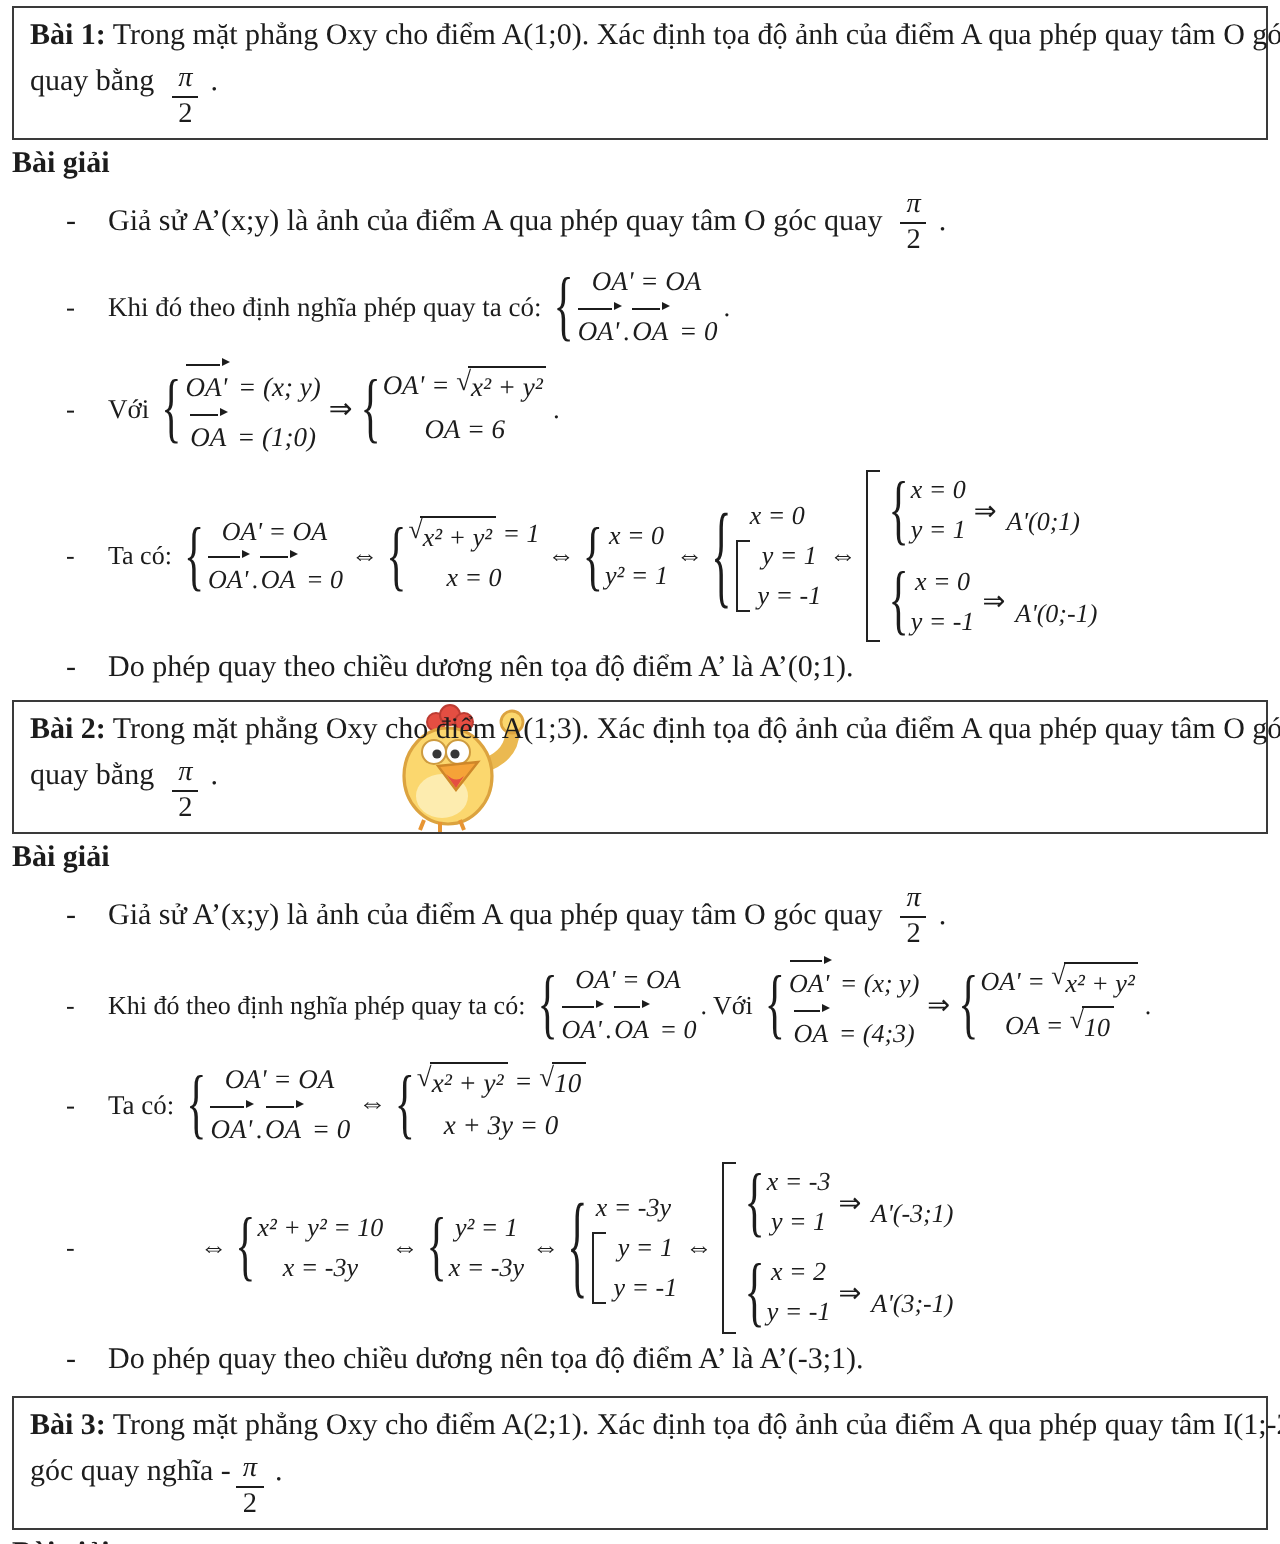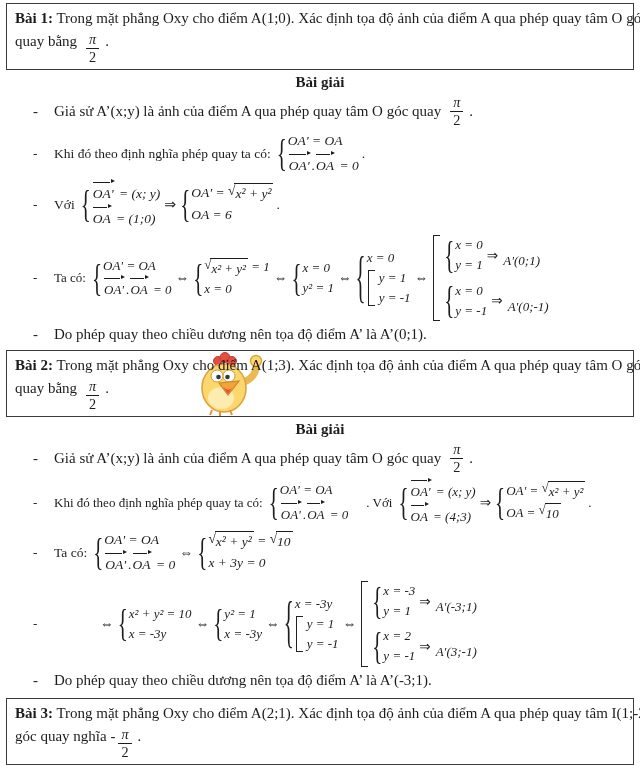--- a/index.html
+++ b/index.html
@@ -12,21 +12,21 @@
   .wm-text{font-family:"DejaVu Sans",sans-serif;font-weight:bold;font-size:57px;line-height:1;
            letter-spacing:1px;color:#f2a95e;opacity:.55;margin-left:-6px;margin-top:12px;}
   .chick{opacity:.9;}
   .content{position:relative;z-index:1;}
 
   
   .pbox{border:1.3px solid #3a3a3a;padding:2px 8px 4px 8px;background:transparent;}
   .boxl1{white-space:nowrap;line-height:1.65;}
   .lbl{font-weight:bold;}
   .boxl2{display:flex;align-items:flex-start;line-height:1.2;margin-top:1px;}
-  .sol{text-align:center;font-weight:bold;margin:3px 0 2px 0;line-height:1.3;}
+  .sol{text-align:left;font-weight:bold;margin:3px 0 2px 0;line-height:1.3;}
 
   
   .bullet{display:flex;align-items:center;padding-left:27px;margin:3px 0;}
   .dash{width:21px;flex:none;}
   .bc{display:flex;align-items:center;white-space:nowrap;}
   .t{margin-right:6px;}
   .fz15{font-size:15px;}
   .chain{font-size:13px;}
   .chain2{font-size:13.5px;}
 
@@ -39,21 +39,21 @@
         line-height:1.05;font-size:.95em;margin:0 3px;}
   .frac .num{padding:0 3px 1px 3px;}
   .frac .den{border-top:1.1px solid currentColor;padding:1px 3px 0 3px;}
 
   .cases{display:inline-flex;align-items:center;vertical-align:middle;}
   .brace{display:inline-block;font-size:21px;line-height:1;font-weight:400;
          transform-origin:50% 50%;margin-right:1px;}
   .s2{transform:scaleY(1.85);}
   .s3{transform:scaleY(2.75);}
   .col{display:inline-flex;flex-direction:column;justify-content:center;}
-  .row{display:block;line-height:1.55;white-space:nowrap;text-align:left;}
+  .row{display:block;line-height:1.55;white-space:nowrap;text-align:center;}
   .sq{align-self:stretch;width:6px;border:1.4px solid #222;border-right:none;
       margin:2px 4px 2px 1px;flex:none;}
   .alt{display:inline-flex;align-items:center;vertical-align:middle;}
   .sys{display:flex;align-items:center;white-space:nowrap;margin:2.5px 0;}
   .res{margin-left:1px;margin-top:12px;}
 
   .sqrt{display:inline-flex;align-items:stretch;vertical-align:middle;}
   .rsign{line-height:1.15;align-self:flex-start;}
   .rad{border-top:1.2px solid currentColor;padding:0 2px 0 1px;margin-left:-1px;}
 
@@ -279,21 +279,21 @@
       <span class="dash">-</span>
       <span class="bc">
         <span class="t">Khi đó theo định nghĩa phép quay ta có:</span>
         <span class="cases">
           <span class="brace s2">{</span>
           <span class="col">
             <span class="row mi">OA' = OA</span>
             <span class="row"><span class="vec mi">OA'</span><span class="mi">.</span><span class="vec mi">OA</span><span class="mi"> = 0</span></span>
           </span>
         </span>
-        <span class="t" style="margin-left:18px">. Với</span>
+        <span class="t" style="margin-left:2px">. Với</span>
         <span class="cases">
           <span class="brace s2">{</span>
           <span class="col">
             <span class="row"><span class="vec mi">OA'</span><span class="mi"> = (x; y)</span></span>
             <span class="row"><span class="vec mi">OA</span><span class="mi"> = (4;3)</span></span>
           </span>
         </span>
         <span class="arr">⇒</span>
         <span class="cases">
           <span class="brace s2">{</span>

